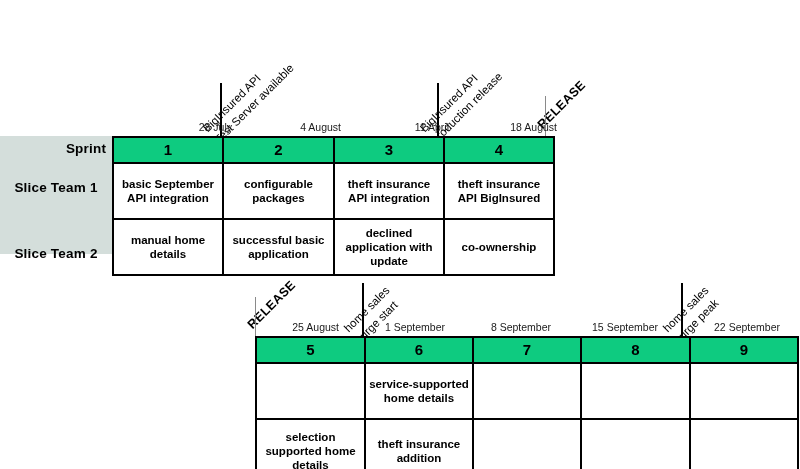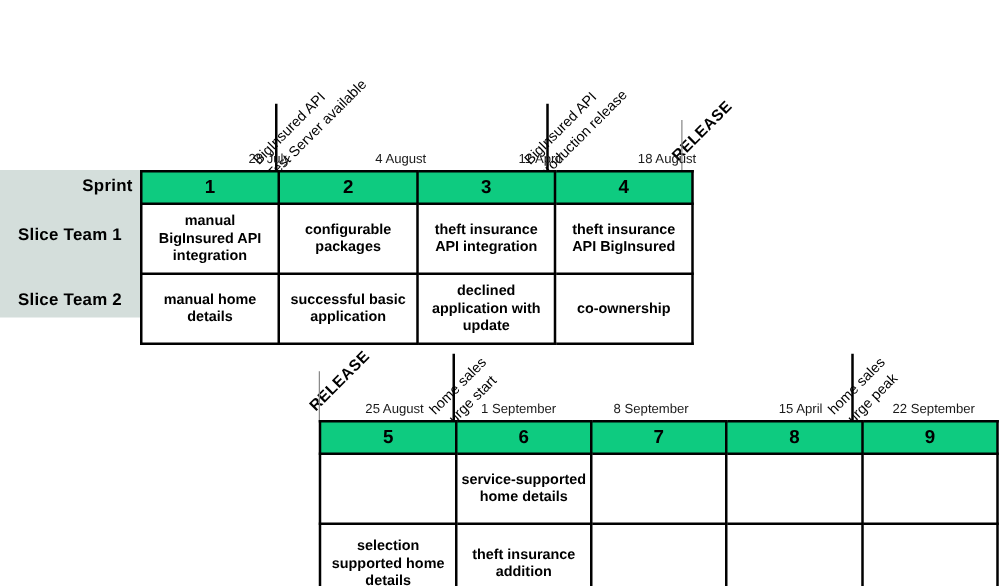--- a/index.html
+++ b/index.html
@@ -55,21 +55,21 @@
     position: absolute;
     width: 100%;
     text-align: center;
     font-size: 13.5px;
     font-weight: bold;
     letter-spacing: .2px;
     white-space: nowrap;
   }
   #label-sprint      { top: 5px; margin-left: 30px; }
   #label-team1       { top: 44px; }
-  #label-team2       { top: 96px; }
+  #label-team2       { top: 110px; }
 
   
   .date-strip {
     position: absolute;
     display: flex;
   }
   .date-cell {
     position: relative;
     box-sizing: border-box;
     text-align: right;
@@ -143,21 +143,21 @@
 
 <table class="roadmap" id="table-phase-one" style="left:112px; top:136px; width:433px;">
   <tbody>
       <tr class="sprint-row">
     <td style="width:108px;">1</td>
     <td style="width:109px;">2</td>
     <td style="width:108px;">3</td>
     <td style="width:108px;">4</td>
   </tr>
   <tr class="team-row">
-    <td>manual BigInsured API integration</td>
+    <td>basic September API integration</td>
     <td>configurable packages</td>
     <td>theft insurance API integration</td>
     <td>theft insurance API BigInsured</td>
   </tr>
   <tr class="team-row">
     <td>manual home details</td>
     <td>successful basic application</td>
     <td>declined application with update</td>
     <td>co-ownership</td>
   </tr>
@@ -179,21 +179,21 @@
 </div>
 
 <div class="tick thin" style="left:255px; top:297px; height:39px;"></div>
 <div class="tick" style="left:362px; top:283px; height:53px;"></div>
 <div class="tick" style="left:681px; top:283px; height:53px;"></div>
 
 <div class="date-strip" id="dates-phase-two" style="left:255px; top:318px; width:532px;">
   <div class="date-cell" style="width:88px;">25 August</div>
   <div class="date-cell" style="width:106px;">1 September</div>
   <div class="date-cell" style="width:106px;">8 September</div>
-  <div class="date-cell" style="width:107px;">15 April</div>
+  <div class="date-cell" style="width:107px;">15 September</div>
   <div class="date-cell" style="width:106px;margin-left:16px;">22 September</div>
 </div>
 
 <table class="roadmap" id="table-phase-two" style="left:255px; top:336px; width:532px;">
   <tbody>
       <tr class="sprint-row">
     <td style="width:107px;">5</td>
     <td style="width:106px;">6</td>
     <td style="width:106px;">7</td>
     <td style="width:107px;">8</td>

